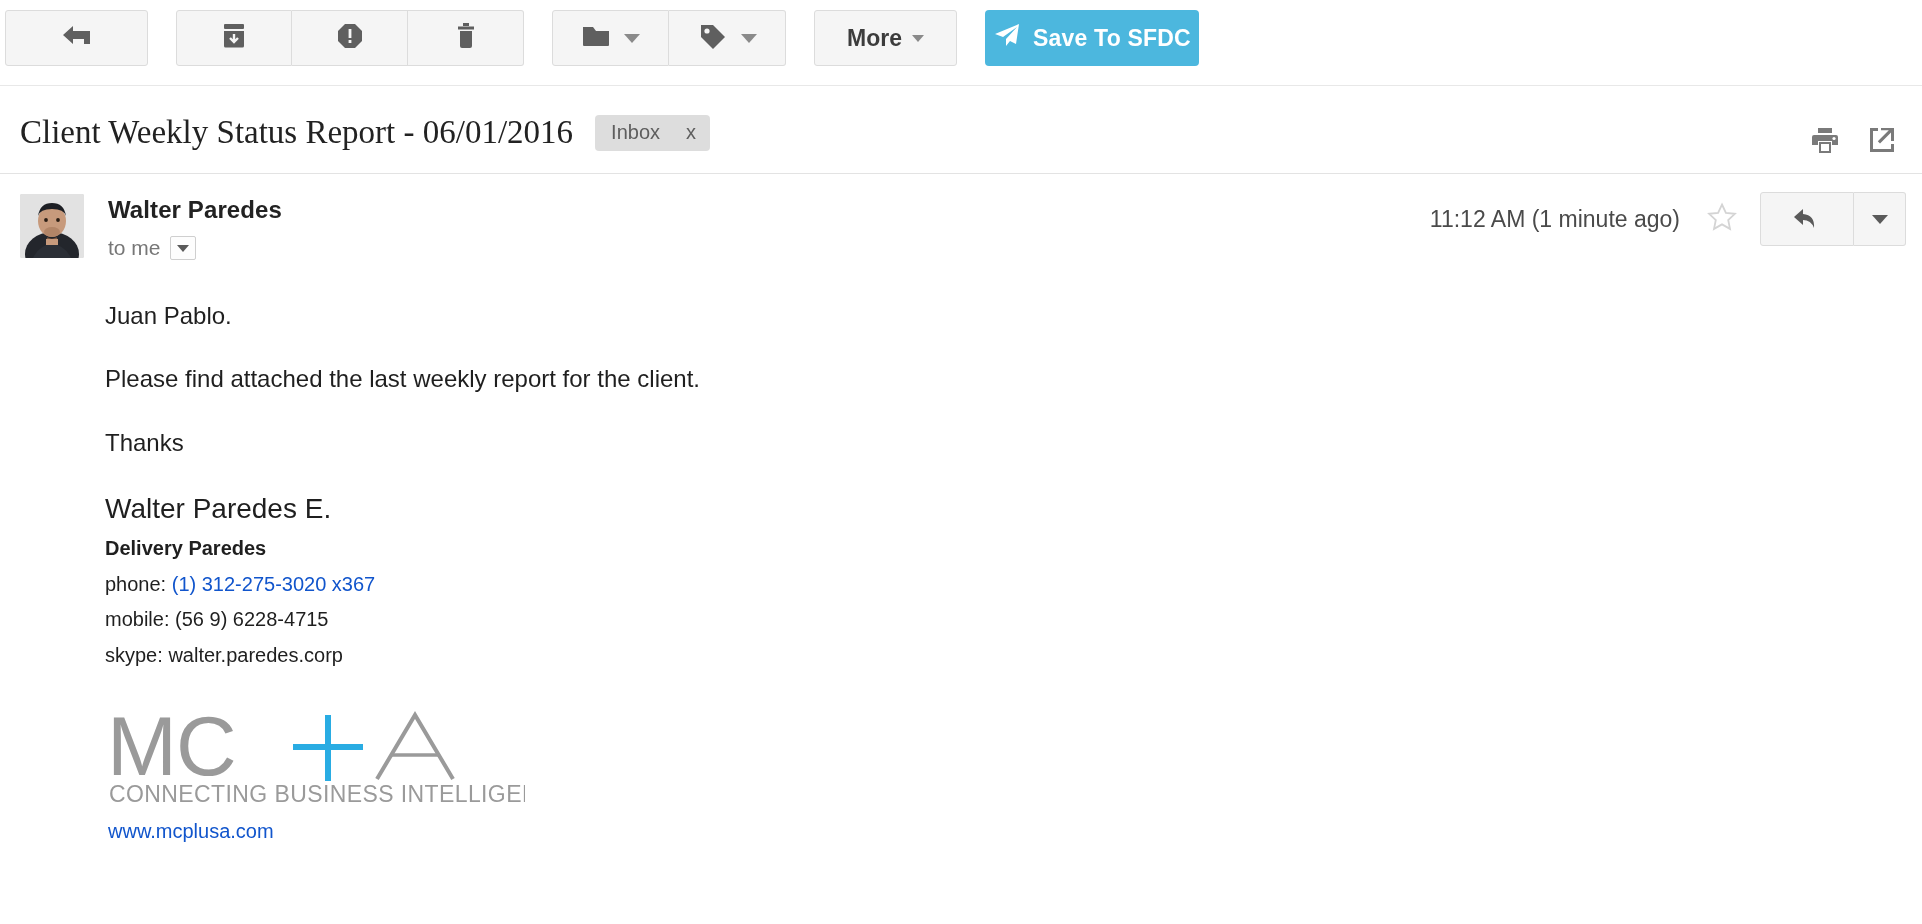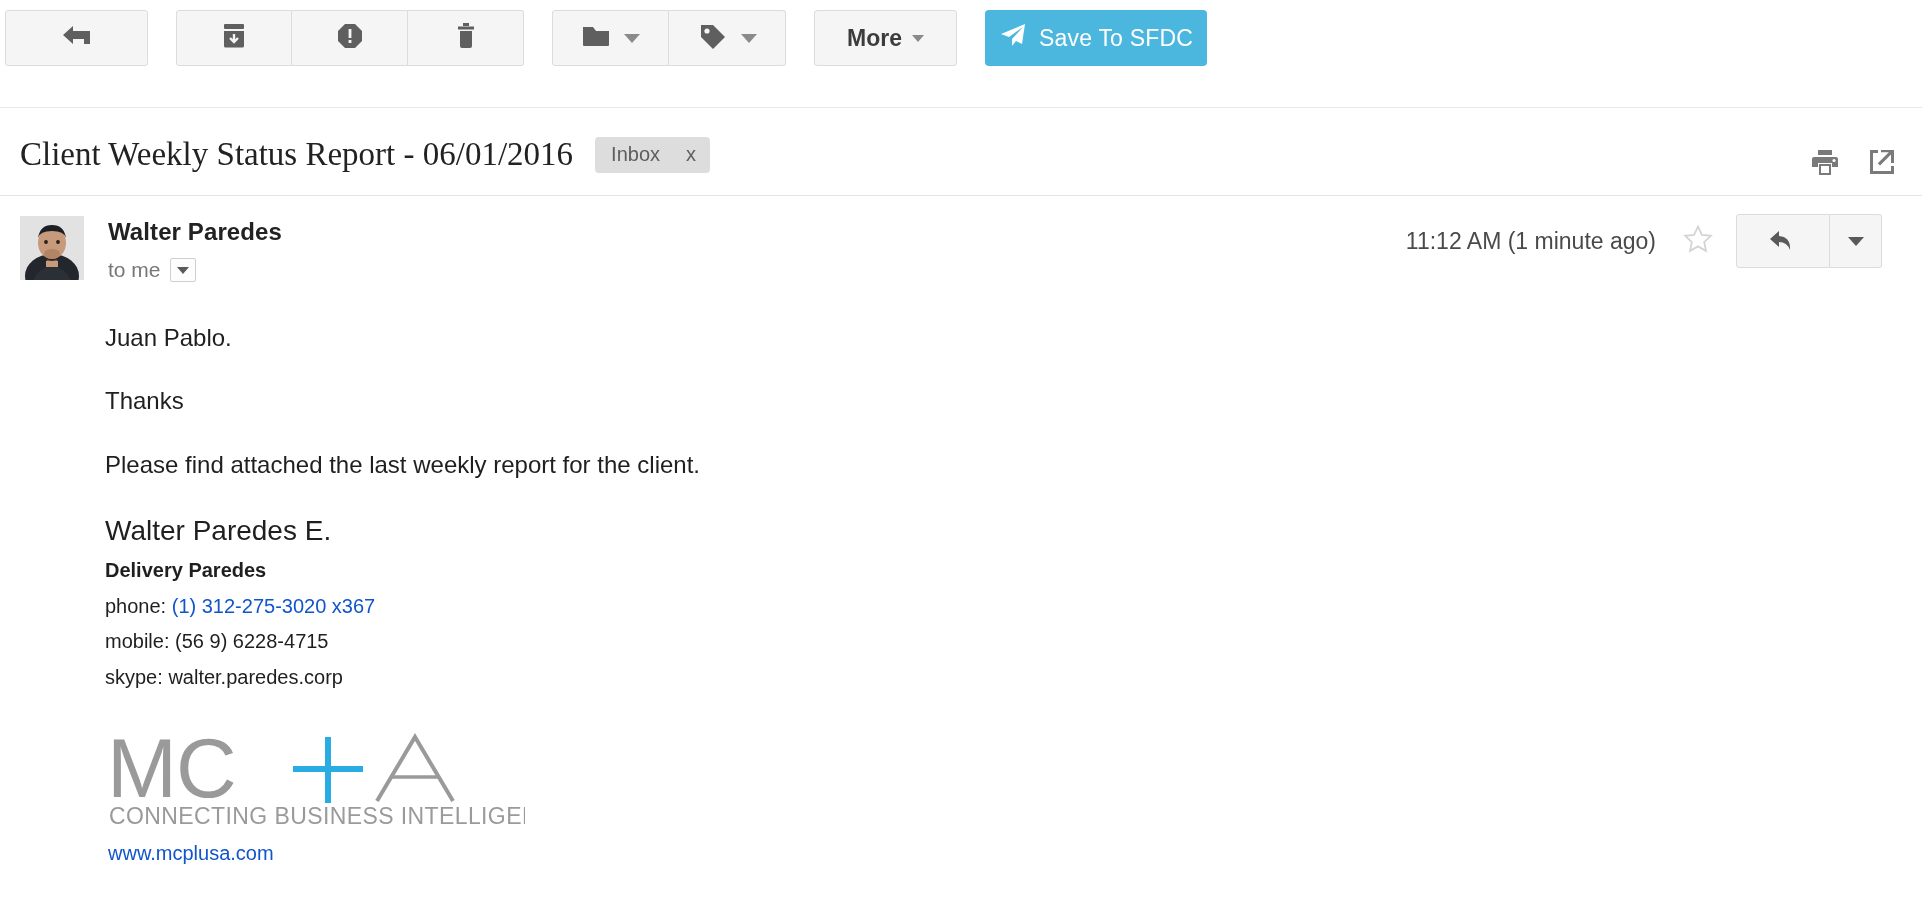--- a/index.html
+++ b/index.html
@@ -7,21 +7,21 @@
     margin: 0; padding: 0;
     width: 1922px; height: 924px;
     background: #ffffff;
     font-family: "Liberation Sans", sans-serif;
     overflow: hidden;
   }
 
   
   .toolbar {
     position: relative;
-    height: 108px;
+    height: 86px;
     background: #ffffff;
     display: flex;
     align-items: flex-start;
     padding: 10px 0 0 5px;
     border-bottom: 1px solid #e8e8e8;
   }
   .tbtn {
     height: 56px;
     min-width: 74px;
     background: #f5f5f5;
@@ -72,27 +72,27 @@
   .caret-sm {
     border-left-width: 6px;
     border-right-width: 6px;
     border-top-width: 7px;
   }
   .icon-caret-wrap { display: flex; align-items: center; gap: 13px; }
 
   .sfdc-btn {
     margin-left: 28px;
     height: 56px;
-    padding: 0 14px;
+    padding: 0 8px;
     background: #4cb7de;
     border: none;
     border-radius: 4px;
     color: #ffffff;
     font-size: 23px;
-    font-weight: normal;
+    font-weight: bold;
     display: flex;
     align-items: center;
     gap: 12px;
     cursor: pointer;
     letter-spacing: .2px;
   }
 
   
   .subject-row {
     display: flex;
@@ -173,21 +173,21 @@
   }
   .to-caret-box .caret {
     border-left-width: 6px;
     border-right-width: 6px;
     border-top-width: 7px;
     border-top-color: #5a5a5a;
   }
 
   .header-right {
     position: absolute;
-    right: 40px;
+    right: 16px;
     top: 18px;
     display: flex;
     align-items: center;
     gap: 9px;
   }
   .timestamp {
     font-size: 23px;
     color: #4a4a4a;
     white-space: nowrap;
   }
@@ -395,22 +395,22 @@
       </span>
       <span class="reply-more">
         <span class="caret"></span>
       </span>
     </span>
   </div>
 </div>
 
 <div class="msg-body">
   <div class="para">Juan Pablo.</div>
+  <div class="para">Please find attached the last weekly report for the client.</div>
   <div class="para">Thanks</div>
-  <div class="para">Please find attached the last weekly report for the client.</div>
 
   <div class="sig">
     <div class="sig-name">Walter Paredes E.</div>
     <div class="sig-title">Delivery Paredes</div>
     <div class="sig-line">
       <span>phone:</span>
       <span class="sig-link">(1) 312-275-3020  x367</span>
     </div>
     <div class="sig-line">
       <span>mobile:</span>

